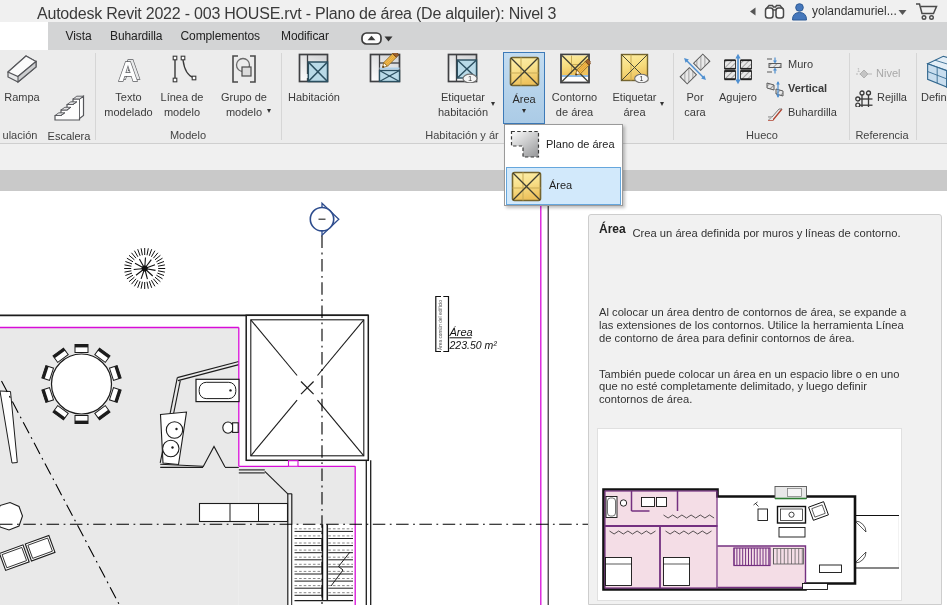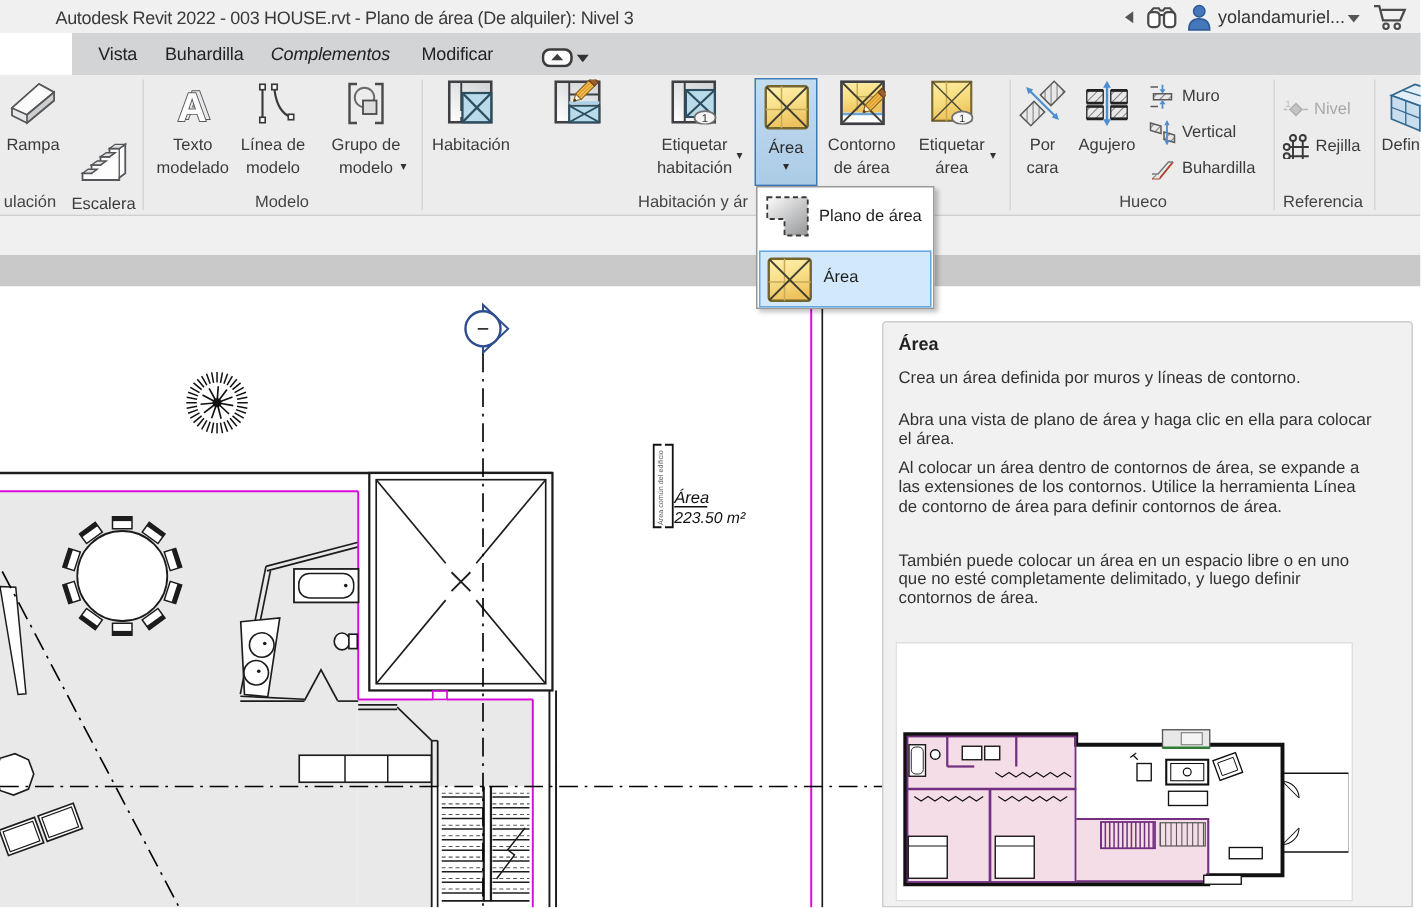--- a/index.html
+++ b/index.html
@@ -1,17 +1,17 @@
 <!DOCTYPE html>
 <html><head><meta charset="utf-8">
 <style>
 html,body{margin:0;padding:0;}
 body{width:947px;height:605px;overflow:hidden;position:relative;font-family:"Liberation Sans",sans-serif;background:#fff;}
 #titlebar{position:absolute;left:0;top:0;width:947px;height:22px;background:#f0f0f0;}
-#titletext{position:absolute;left:37px;top:4.5px;font-size:12px;letter-spacing:-0.22px;color:#3a3a3a;}
+#titletext{position:absolute;left:37px;top:4.5px;font-size:16px;letter-spacing:-0.22px;color:#3a3a3a;}
 #tabrow{position:absolute;left:0;top:22px;width:947px;height:28px;background:#d3d4d5;margin-left:48px;}
 .tab{position:absolute;top:7px;font-size:12px;letter-spacing:-0.1px;color:#222;}
 #ribbon{position:absolute;left:0;top:50px;width:947px;height:93px;background:#ececec;}
 #labelrow{position:absolute;left:0;top:127px;width:947px;height:16px;}
 .plabel{position:absolute;top:2px;font-size:11px;color:#444;text-align:center;}
 .vsep{position:absolute;top:3px;height:137px;width:1px;background:#d6d6d6;}
 #ribbonborder{position:absolute;left:0;top:143px;width:947px;height:1px;background:#cfcfcf;}
 #optionsbar{position:absolute;left:0;top:144px;width:947px;height:26px;background:#f0f0f0;}
 #graybar{position:absolute;left:0;top:170px;width:947px;height:21px;background:#c9c9c9;}
 #canvas{position:absolute;left:0;top:191px;width:947px;height:414px;background:#ffffff;}
@@ -48,21 +48,21 @@
   <svg style="position:absolute;left:915px;top:2px;" width="23" height="19" viewBox="0 0 23 19">
    <path d="M1,2 H4.5 L7,11.5 H18.5 L21.5,4.5 H6" fill="none" stroke="#4a4a4a" stroke-width="1.5"></path>
    <circle cx="9" cy="15.5" r="1.8" fill="none" stroke="#4a4a4a" stroke-width="1.4"></circle>
    <circle cx="16.5" cy="15.5" r="1.8" fill="none" stroke="#4a4a4a" stroke-width="1.4"></circle>
   </svg>
  </div>
 </div>
 <div id="tabrow">
  <div class="tab" style="left:17.5px;">Vista</div>
  <div class="tab" style="left:62px;">Buhardilla</div>
- <div class="tab" style="left:132.5px;font-style:italic;">Complementos</div>
+ <div class="tab" style="left:132.5px;">Complementos</div>
  <div class="tab" style="left:233px;">Modificar</div>
  <svg style="position:absolute;left:313px;top:10px;" width="21" height="13" viewBox="0 0 21 13">
   <rect x="1" y="1" width="19" height="11" rx="4.5" fill="#fdfdfd" stroke="#3c3c3c" stroke-width="1.7"></rect>
   <polygon points="10.5,3.8 14.5,8.2 6.5,8.2" fill="#3c3c3c"></polygon>
  </svg>
  <svg style="position:absolute;left:336px;top:14px;" width="9" height="6" viewBox="0 0 9 6">
       <polygon points="0.5,0.5 8.5,0.5 4.5,5.5" fill="#333"></polygon>
     </svg>
 </div>
 <div id="ribbon">
@@ -259,21 +259,21 @@
 <div class="srow" style="left:766px;top:6px;">
  <svg width="19" height="17" viewBox="0 0 19 17">
   <rect x="3" y="6.5" width="12" height="4" fill="url(#hat)" stroke="#5a5a5a" stroke-width="1"></rect>
   <line x1="9" y1="0.5" x2="9" y2="5" stroke="#4e8fd0" stroke-width="1.2"></line>
   <polygon points="9,6.5 7,3.5 11,3.5" fill="#4e8fd0"></polygon>
   <line x1="9" y1="12" x2="9" y2="16.5" stroke="#4e8fd0" stroke-width="1.2"></line>
   <polygon points="9,10.5 7,13.5 11,13.5" fill="#4e8fd0"></polygon>
   <line x1="1" y1="2" x2="6" y2="2" stroke="#5a5a5a" stroke-width="1"></line>
   <line x1="1" y1="15" x2="6" y2="15" stroke="#5a5a5a" stroke-width="1"></line>
  </svg>Muro</div>
-<div class="srow" style="left:766px;top:30px;">
+<div class="srow" style="left:766px;top:30px;font-weight:bold;">
  <svg width="19" height="17" viewBox="0 0 19 17">
   <polygon points="1,2 8,4 8,9 1,7" fill="url(#hat)" stroke="#5a5a5a" stroke-width="1"></polygon>
   <polygon points="10,8 17,10 17,15 10,13" fill="url(#hat)" stroke="#5a5a5a" stroke-width="1"></polygon>
   <line x1="12" y1="1" x2="12" y2="16" stroke="#4e8fd0" stroke-width="1.2"></line>
   <polygon points="12,0 10.2,3.5 13.8,3.5" fill="#4e8fd0"></polygon>
   <polygon points="12,17 10.2,13.5 13.8,13.5" fill="#4e8fd0"></polygon>
  </svg>Vertical</div>
 <div class="srow" style="left:766px;top:54px;">
  <svg width="19" height="17" viewBox="0 0 19 17">
   <polyline points="2,15 7,15 16,4" fill="none" stroke="#b0422f" stroke-width="1.3"></polyline>
@@ -577,22 +577,21 @@
    <line x1="12" y1="1.5" x2="12" y2="29.5" stroke="#c8ab56" stroke-width="1"></line>
    <line x1="1.5" y1="17" x2="29.5" y2="17" stroke="#c8ab56" stroke-width="1"></line>
    <line x1="2" y1="2" x2="29" y2="29" stroke="#3f3f33" stroke-width="1.2"></line>
    <line x1="29" y1="2" x2="2" y2="29" stroke="#3f3f33" stroke-width="1.2"></line>
   </svg>
   <div style="position:absolute;left:42px;top:11px;font-size:11px;color:#1e1e1e;">Área</div>
  </div>
 </div>
 <div id="tooltip">
 <div style="position:absolute;left:10px;top:7px;font-size:12px;font-weight:bold;color:#222;">Área</div>
-<div style="position:absolute;left:10px;top:31px;width:335px;font-size:11.2px;line-height:13.2px;color:#333;">Crea un área definida por muros y líneas de contorno.</div>
-<div style="position:absolute;left:10px;top:59px;font-size:11.2px;line-height:12.9px;color:#333;white-space:nowrap;">Abra una vista de plano de área y haga clic en ella para colocar<br>el área.</div>
+<div style="position:absolute;left:10px;top:12px;width:335px;font-size:11.2px;line-height:13.2px;color:#333;text-align:center;">Crea un área definida por muros y líneas de contorno.</div>
 <div style="position:absolute;left:10px;top:91px;font-size:11.2px;line-height:12.9px;color:#333;white-space:nowrap;">Al colocar un área dentro de contornos de área, se expande a<br>las extensiones de los contornos. Utilice la herramienta Línea<br>de contorno de área para definir contornos de área.</div>
 <div style="position:absolute;left:10px;top:152.5px;font-size:11.2px;line-height:12.9px;color:#333;white-space:nowrap;">También puede colocar un área en un espacio libre o en uno<br>que no esté completamente delimitado, y luego definir<br>contornos de área.</div>
 <div style="position:absolute;left:8px;top:213px;width:303px;height:171px;background:#ffffff;border:1px solid #e0e0e0;">
 <svg width="301" height="169" viewBox="0 0 301 169">
         <g transform="translate(-596.5,-429)">
 <rect x="602" y="491" width="114" height="98" fill="#f4dde6"></rect>
 <rect x="716" y="546" width="88" height="41.5" fill="#f4dde6"></rect>
 <path d="M602,489.5 H716 V496.5 H853.5 V583.5 H804 V589.5 H602 Z" fill="none" stroke="#111" stroke-width="2.6"></path>
 <rect x="603.5" y="491" width="112" height="97" fill="none" stroke="#743080" stroke-width="1.2"></rect>
 <line x1="603.5" y1="526" x2="716" y2="526" stroke="#743080" stroke-width="1.8"></line>

